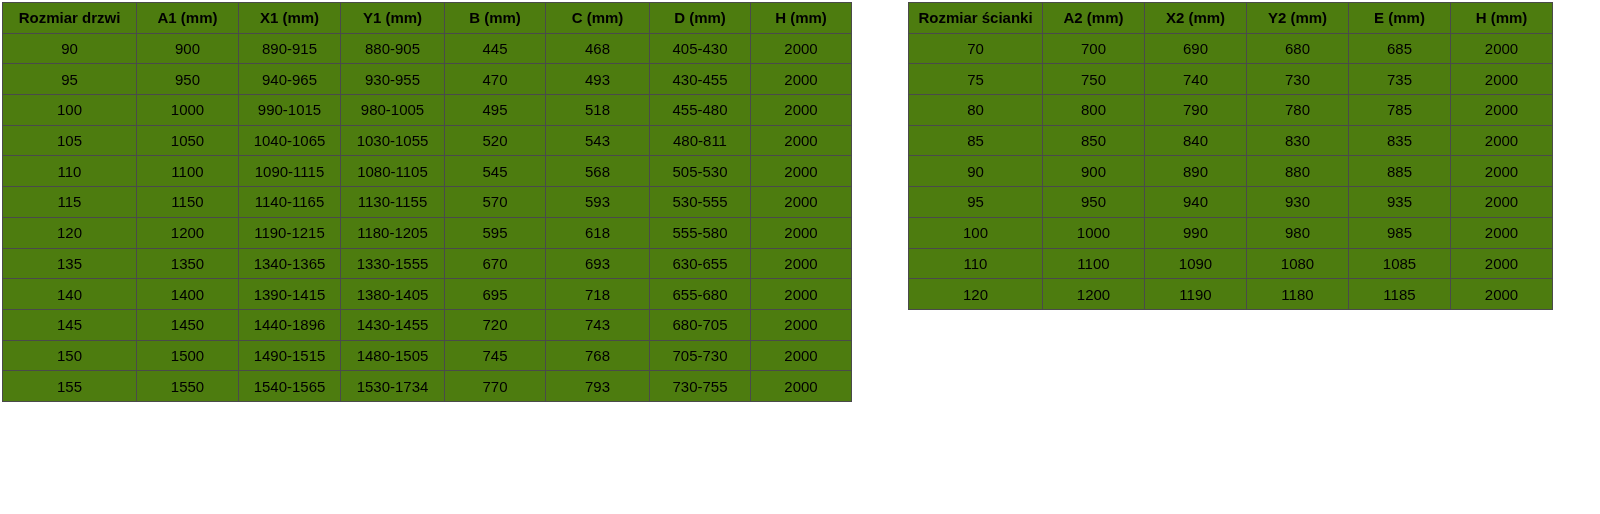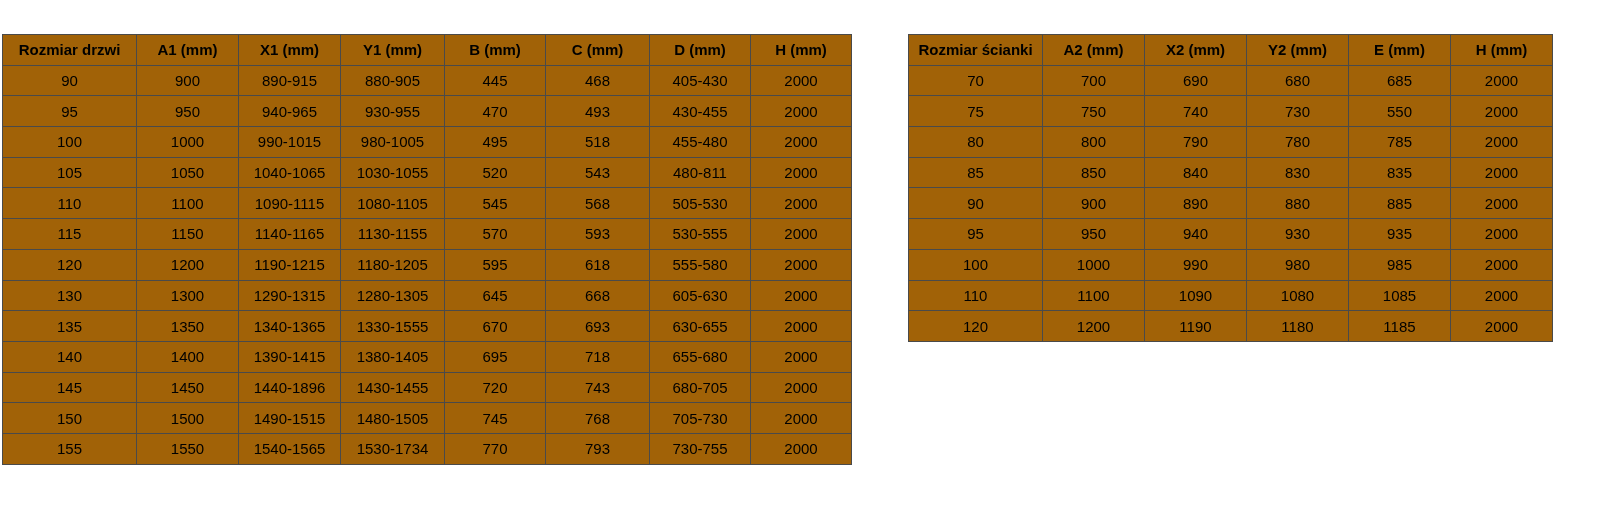--- a/index.html
+++ b/index.html
@@ -7,22 +7,21 @@
     width: 1600px;
     height: 514px;
     background: #ffffff;
     font-family: "Liberation Sans", "DejaVu Sans", sans-serif;
     overflow: hidden;
   }
   .spec-table {
     position: absolute;
     border-collapse: collapse;
     table-layout: fixed;
-    background: #a16207;
-    margin-top: 32px;
+    background: #4d7c0f;
   }
   .spec-table th, .spec-table td {
     border: 1px solid #4a4a4a;
     text-align: center;
     vertical-align: middle;
     height: 30.7px;
     font-size: 15px;
     color: #000000;
     white-space: nowrap;
     overflow: hidden;
@@ -133,30 +132,20 @@
         <td>120</td>
         <td>1200</td>
         <td>1190-1215</td>
         <td>1180-1205</td>
         <td>595</td>
         <td>618</td>
         <td>555-580</td>
         <td>2000</td>
       </tr>
       <tr>
-        <td>130</td>
-        <td>1300</td>
-        <td>1290-1315</td>
-        <td>1280-1305</td>
-        <td>645</td>
-        <td>668</td>
-        <td>605-630</td>
-        <td>2000</td>
-      </tr>
-      <tr>
         <td>135</td>
         <td>1350</td>
         <td>1340-1365</td>
         <td>1330-1555</td>
         <td>670</td>
         <td>693</td>
         <td>630-655</td>
         <td>2000</td>
       </tr>
       <tr>
@@ -228,21 +217,21 @@
         <td>690</td>
         <td>680</td>
         <td>685</td>
         <td>2000</td>
       </tr>
       <tr>
         <td>75</td>
         <td>750</td>
         <td>740</td>
         <td>730</td>
-        <td>550</td>
+        <td>735</td>
         <td>2000</td>
       </tr>
       <tr>
         <td>80</td>
         <td>800</td>
         <td>790</td>
         <td>780</td>
         <td>785</td>
         <td>2000</td>
       </tr>

